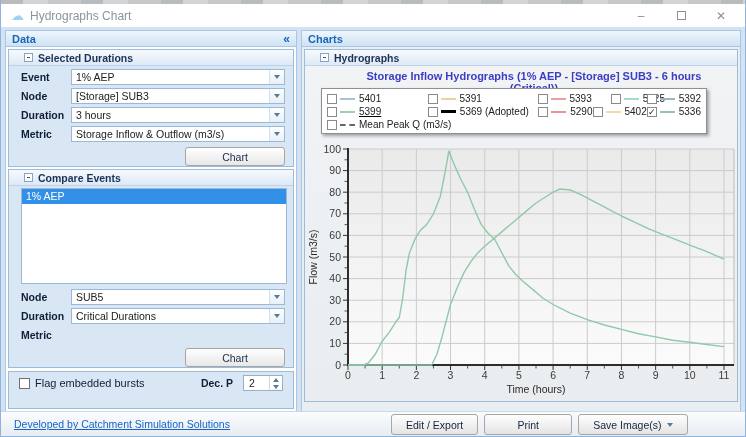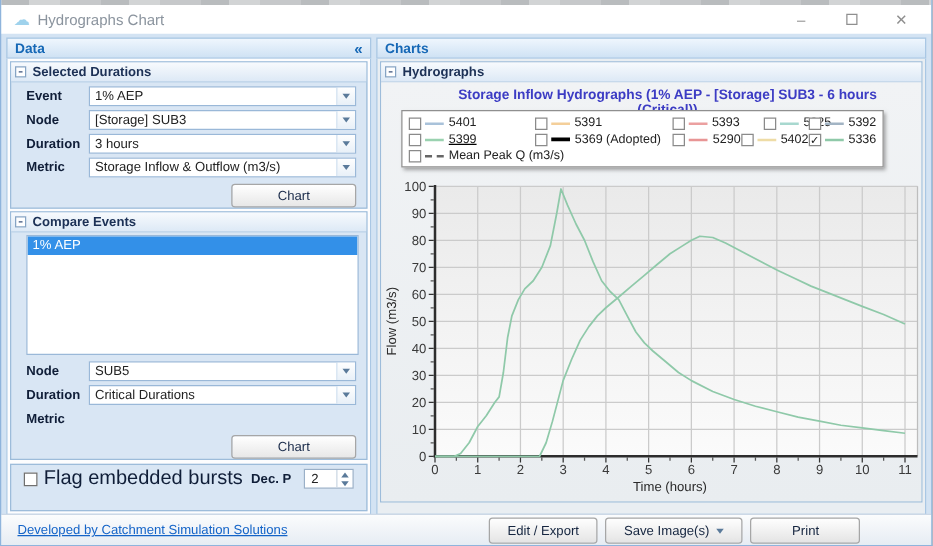--- a/index.html
+++ b/index.html
@@ -14,40 +14,40 @@
   .maxbox{display:inline-block;width:9px;height:9px;border:1px solid #8f8f8f;}
   .body{position:absolute;top:27px;left:0;right:0;bottom:0;}
   .panel{position:absolute;top:3px;height:382px;}
   .panel-left{left:4px;width:292px;}
   .panel-right{left:300px;right:4px;}
   .phead{height:17px;background:linear-gradient(#eff6fd,#cfe2f4);border:1px solid #a9c7e4;display:flex;align-items:center;padding:0 6px;font-size:11px;font-weight:bold;color:#1668b6;}
   .collapse{margin-left:auto;color:#1668b6;font-size:12px;font-weight:bold;cursor:default;}
   .pbody{position:absolute;left:0;right:0;top:17px;bottom:0;background:#fdfdfe;border:1px solid #a9c7e4;border-top:none;}
   .pbody.gray{background:#e9eef2;}
   .group{position:absolute;left:2px;right:2px;border:1px solid #9dbcda;background:#d9e6f4;}
-  .ghead{height:16px;background:linear-gradient(#f7fafd,#dde9f6);border-bottom:1px solid #bcd2e8;display:flex;align-items:center;gap:5px;padding:0 3px;font-size:10.5px;font-weight:bold;color:#1c3156;}
+  .ghead{height:16px;background:linear-gradient(#f7fafd,#dde9f6);border-bottom:1px solid #bcd2e8;display:flex;align-items:center;gap:5px;padding:0 15px;font-size:10.5px;font-weight:bold;color:#1c3156;}
   .boxminus{width:9px;height:9px;border:1px solid #86a4c4;background:#fff;position:relative;flex:none;}
   .boxminus::after{content:'';position:absolute;left:2px;right:2px;top:3px;height:1px;background:#3a517a;}
   .g1{top:2px;height:118px;}
   .g2{top:122px;height:199px;}
   .g3{top:324px;height:38px;}
   .frow{display:flex;align-items:center;height:16px;margin:3px 8px 0 12px;}
   .flabel{width:50px;font-size:10.5px;font-weight:bold;color:#101e38;flex:none;}
   .combo{flex:1;height:16px;background:#fff;border:1px solid #9ab8d8;display:flex;align-items:stretch;overflow:hidden;}
   .combo-val{flex:1;font-size:10.5px;color:#222;padding:1px 4px 0;white-space:nowrap;overflow:hidden;}
   .combo-btn{width:15px;display:flex;align-items:center;justify-content:center;background:linear-gradient(#fefefe,#e8f0f8);border-left:1px solid #cfe0f0;}
   .tri-down{width:0;height:0;border-left:3px solid transparent;border-right:3px solid transparent;border-top:4px solid #5a7a9a;}
   .btnrow{display:flex;justify-content:flex-end;margin:5px 8px 0;}
   .btn{height:19px;min-width:100px;background:linear-gradient(#ffffff,#e7e7e7);border:1px solid #a6a6a6;border-radius:3px;font-size:10.5px;color:#1a2b4a;font-family:inherit;}
   .listbox{margin:2px 6px 0 12px;height:96px;background:#fff;border:1px solid #9ab8d8;overflow:hidden;}
   .listitem{height:15px;font-size:10.5px;padding:1px 4px 0;color:#222;}
   .listitem.selected{background:#3390e8;color:#fff;}
   .optrow{display:flex;align-items:center;margin:3px 8px 0 10px;height:16px;}
   .checkbox{width:11px;height:11px;border:1px solid #707070;background:#fff;margin-right:5px;flex:none;}
-  .opt-label{font-size:16px;color:#101e38;}
+  .opt-label{font-size:11px;color:#101e38;}
   .decp{font-weight:bold;font-size:10.5px;color:#101e38;margin-left:auto;margin-right:10px;}
   .spinner{width:40px;height:16px;background:#fff;border:1px solid #9ab0c8;display:flex;margin-right:2px;}
   .spin-val{flex:1;font-size:10.5px;padding:1px 0 0 5px;color:#222;}
   .spin-btns{width:13px;display:flex;flex-direction:column;align-items:center;justify-content:space-around;border-left:1px solid #ccd8e4;}
   .tri-up-s{width:0;height:0;border-left:3px solid transparent;border-right:3px solid transparent;border-bottom:4px solid #5a7a9a;}
   .tri-down-s{width:0;height:0;border-left:3px solid transparent;border-right:3px solid transparent;border-top:4px solid #5a7a9a;}
   .ghydro{top:2px;bottom:9px;background:#eef1f3;}
   .chartbody{position:absolute;top:16px;left:0;right:0;bottom:0;background:linear-gradient(#f1f3f5,#e9edf0);}
   .chart-title{position:absolute;top:4px;left:36px;right:10px;text-align:center;font-size:11px;font-weight:bold;color:#3c3cc4;}
   .legend{position:absolute;top:22px;left:16px;width:386px;height:46px;background:#fff;border:1px solid #8f8f8f;box-shadow:2px 2px 3px rgba(80,80,80,.5);padding:3px 5px;}
@@ -371,20 +371,20 @@
         </div>
       </div>
     </div>
 
   </div>
 
   <div class="bottombar">
     <span class="devlink">Developed by Catchment Simulation Solutions</span>
     <div class="actionbtns">
       <button class="abtn">Edit / Export</button>
+      <button class="abtn" style="min-width:88px;justify-content:center;">Print</button>
       <button class="abtn">
         <span>Save Image(s)</span>
         <span class="tri-down"></span>
       </button>
-      <button class="abtn" style="min-width:88px;justify-content:center;">Print</button>
     </div>
   </div>
 </div>
 
 </body></html>

